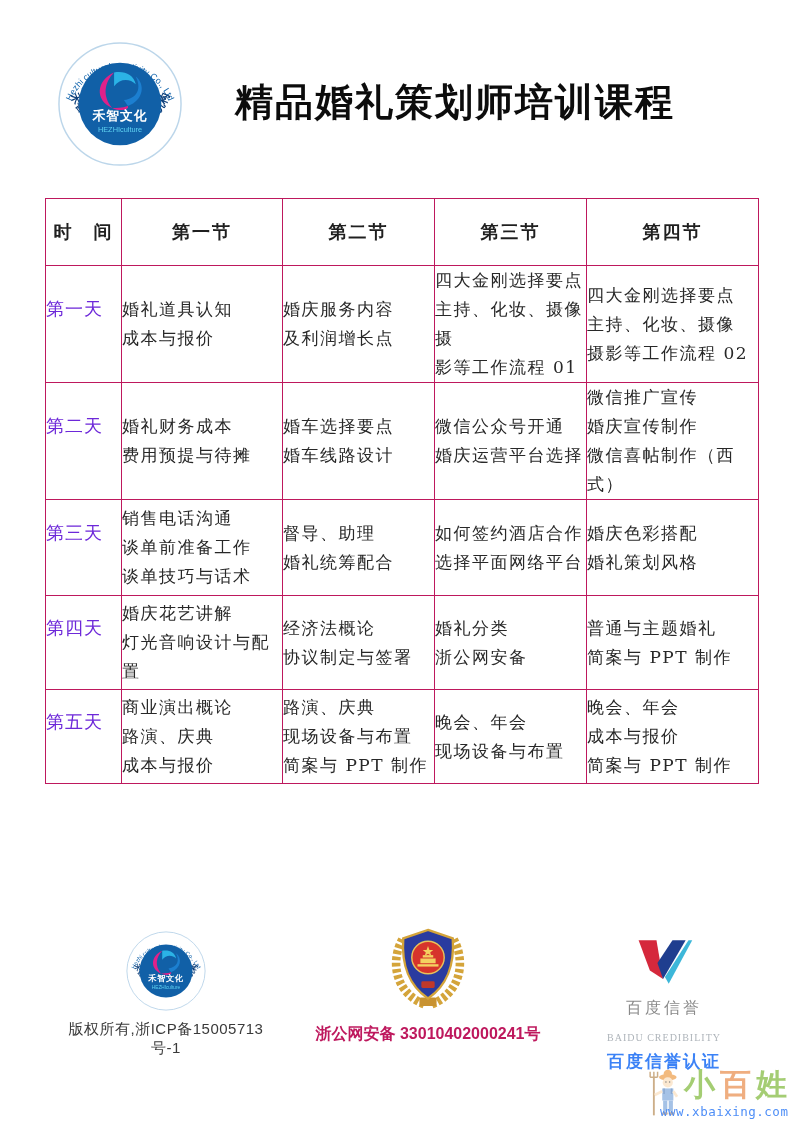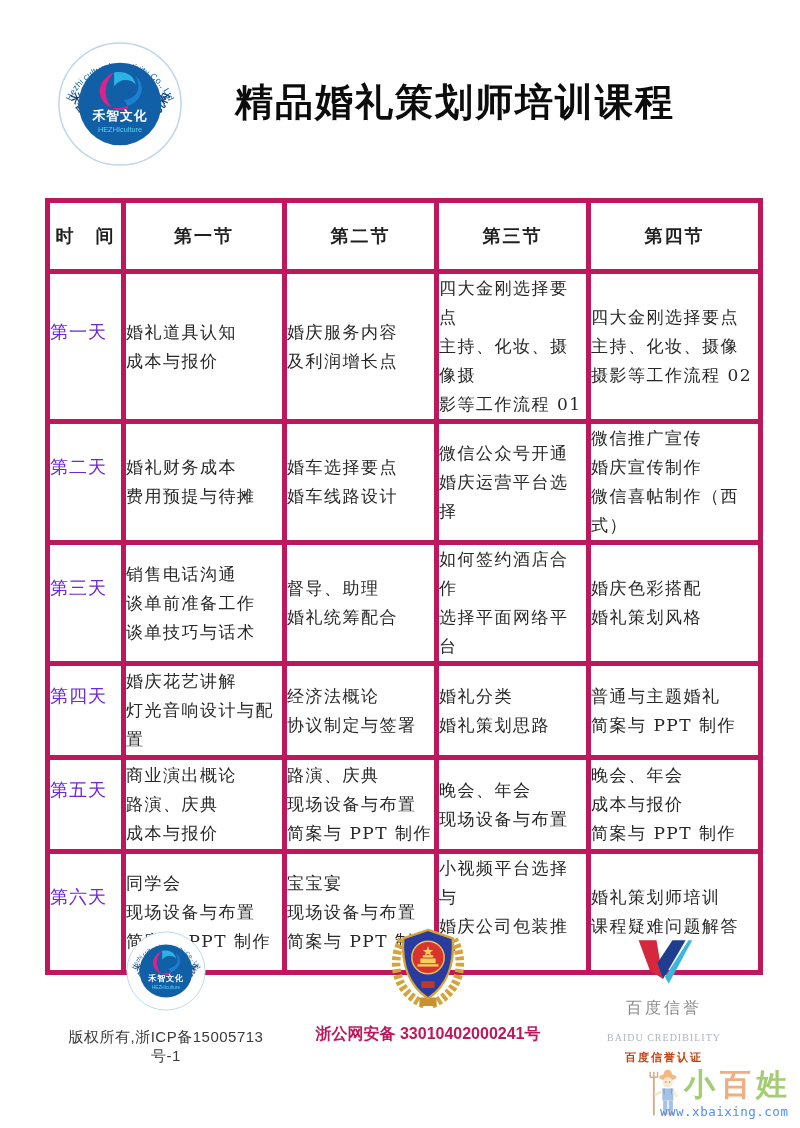--- a/index.html
+++ b/index.html
@@ -15,49 +15,49 @@
     position:absolute; left:172px; top:64px; width:566px; height:76px;
     text-align:center; line-height:76px; white-space:nowrap;
     font-size:38px; font-weight:bold; color:#0c0c0c; letter-spacing:2px;
   }
 
   
   table.sched {
     position:absolute; left:45px; top:198px; width:713px;
     border-collapse:collapse; table-layout:fixed; background:#fff;
   }
-  .sched th, .sched td { border:5px solid #be185d; padding:0; vertical-align:middle; }
+  .sched th, .sched td { border:1px solid #be185d; padding:0; vertical-align:middle; }
   .sched th { height:66px; font-size:18px; font-weight:bold; color:#1f1f1f; letter-spacing:2px; }
   .sched td.cell {
     font-size:17px; color:#282828; line-height:29px; letter-spacing:1.5px;
     white-space:pre-line;
   }
   .sched td.day { font-size:18px; color:#6d28d9; letter-spacing:1px; }
   .sched td.day span { position:relative; top:-15px; display:inline-block; }
   tr.r1 { height:99px; } tr.r2 { height:93px; } tr.r3 { height:96px; }
   tr.r4 { height:94px; } tr.r5 { height:94px; } tr.r6 { height:107px; }
 
   
   .f-group { position:absolute; text-align:center; }
   .f-left  { left:60px;  top:930px; width:212px; }
   .f-mid   { left:300px; top:926px; width:256px; }
   .f-right { left:588px; top:934px; width:152px; }
   .copyright {
-    margin-top:12px; font-family:"Liberation Sans","DejaVu Sans",sans-serif;
+    margin-top:4px; font-family:"Liberation Sans","DejaVu Sans",sans-serif;
     font-size:15px; color:#3a3a3a; letter-spacing:0.5px;
   }
   .police-text {
     margin-top:10px; font-family:"Liberation Sans","DejaVu Sans",sans-serif;
     font-size:16px; font-weight:bold; color:#be185d; white-space:nowrap;
   }
   .baidu-cn { margin-top:4px; font-size:16px; color:#8a8a8a; letter-spacing:3px;
               font-family:Liberation Serif, serif; }
   .baidu-en { margin-top:13px; font-size:10px; color:#aeb4ba; letter-spacing:1px;
               font-family:Liberation Serif, serif; }
-  .baidu-cert { margin-top:7px; font-size:11px; color:#c2410c; letter-spacing:2px;
+  .baidu-cert { margin-top:7px; font-size:17px; color:#3b82f6; letter-spacing:2px;
               font-family:"Liberation Sans","DejaVu Sans",sans-serif; font-weight:bold; }
 
   
   .wm { position:absolute; left:648px; top:1064px; width:150px; height:60px; }
   .wm-farmer { position:absolute; left:0; top:4px; }
   .wm-name { position:absolute; left:36px; top:0; font-size:31px; font-weight:bold;
              letter-spacing:5px; white-space:nowrap; opacity:0.85; }
   .wm-name .g { color:#95c55b; } .wm-name .o { color:#eda06b; }
   .wm-url { position:absolute; left:12px; top:40px; width:142px; text-align:left;
             font-family:"DejaVu Sans Mono","Liberation Mono",monospace;
@@ -148,50 +148,37 @@
         <td class="cell">婚庆色彩搭配
 婚礼策划风格</td>
       </tr>
       <tr class="r4">
         <td class="day"><span>第四天</span></td>
         <td class="cell">婚庆花艺讲解
 灯光音响设计与配置</td>
         <td class="cell">经济法概论
 协议制定与签署</td>
         <td class="cell">婚礼分类
-婚礼策划思路</td>
+浙公网安备</td>
         <td class="cell">普通与主题婚礼
 简案与 PPT 制作</td>
       </tr>
       <tr class="r5">
         <td class="day"><span>第五天</span></td>
         <td class="cell">商业演出概论
 路演、庆典
 成本与报价</td>
         <td class="cell">路演、庆典
 现场设备与布置
 简案与 PPT 制作</td>
         <td class="cell">晚会、年会
 现场设备与布置</td>
         <td class="cell">晚会、年会
 成本与报价
 简案与 PPT 制作</td>
-      </tr>
-      <tr class="r6">
-        <td class="day"><span>第六天</span></td>
-        <td class="cell">同学会
-现场设备与布置
-简案与 PPT 制作</td>
-        <td class="cell">宝宝宴
-现场设备与布置
-简案与 PPT 制作</td>
-        <td class="cell">小视频平台选择与
-婚庆公司包装推广</td>
-        <td class="cell">婚礼策划师培训
-课程疑难问题解答</td>
       </tr>
     </tbody>
   </table>
 
   <div class="f-group f-left">
     <svg width="82" height="82" viewBox="-65 -65 130 130">
       <circle cx="0" cy="0" r="62" fill="#ffffff" stroke="#bcd6ea" stroke-width="1.5"></circle>
       <defs>
         <path id="arcTop2" d="M -53 10 A 53.5 53.5 0 0 1 53 10"></path>
         <path id="arcBot2" d="M -51 -13 A 52.5 52.5 0 0 0 51 -13"></path>

